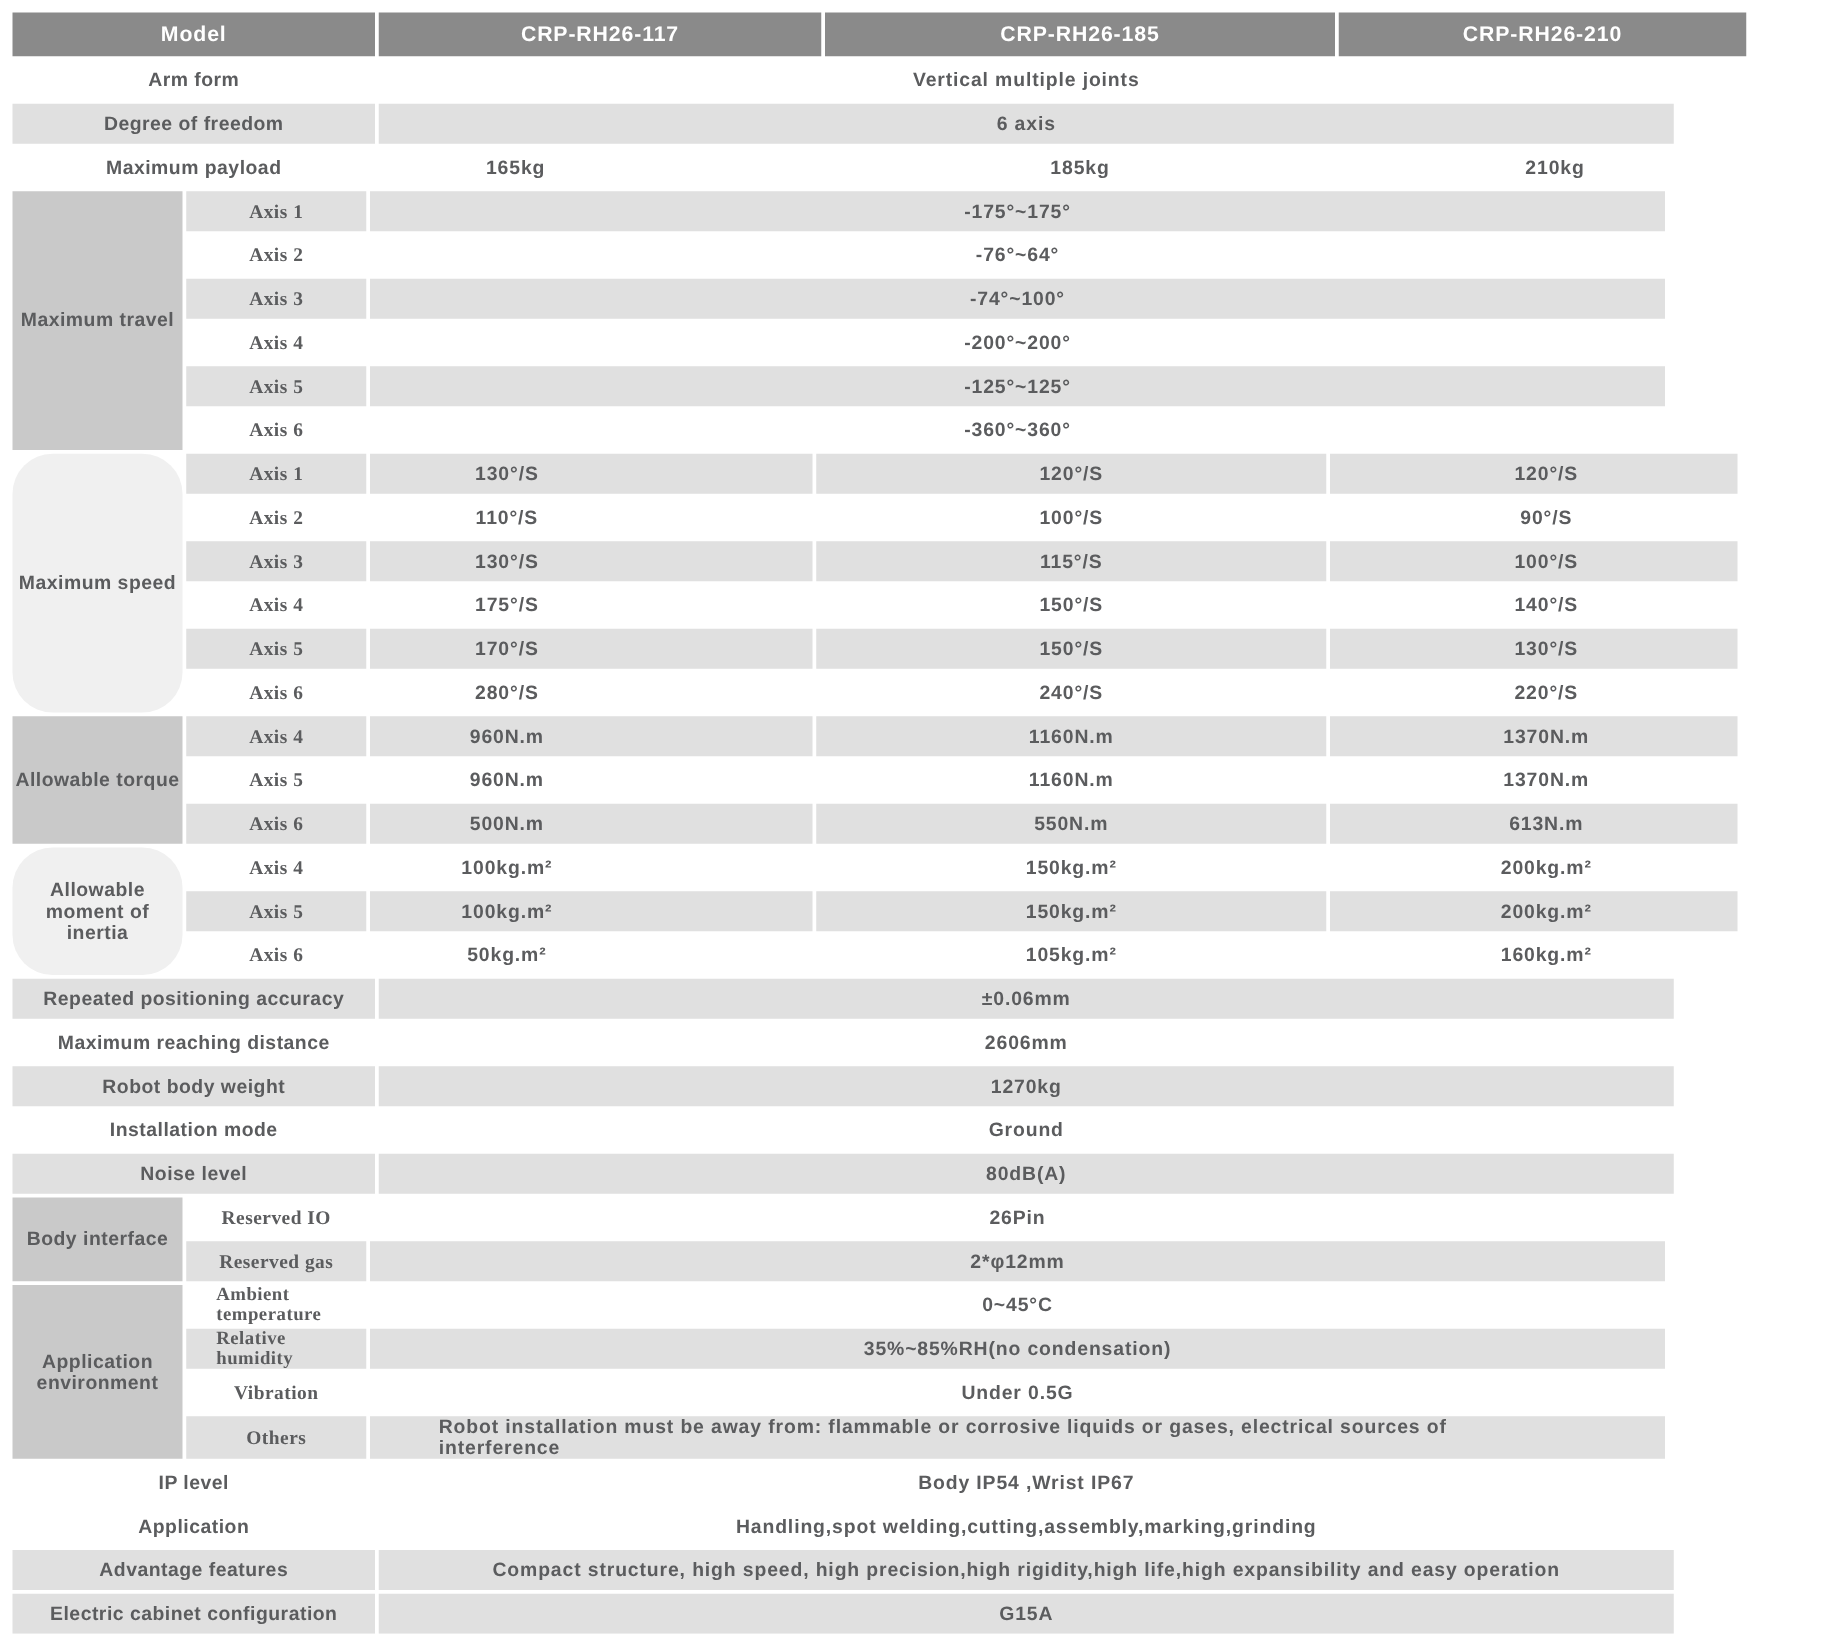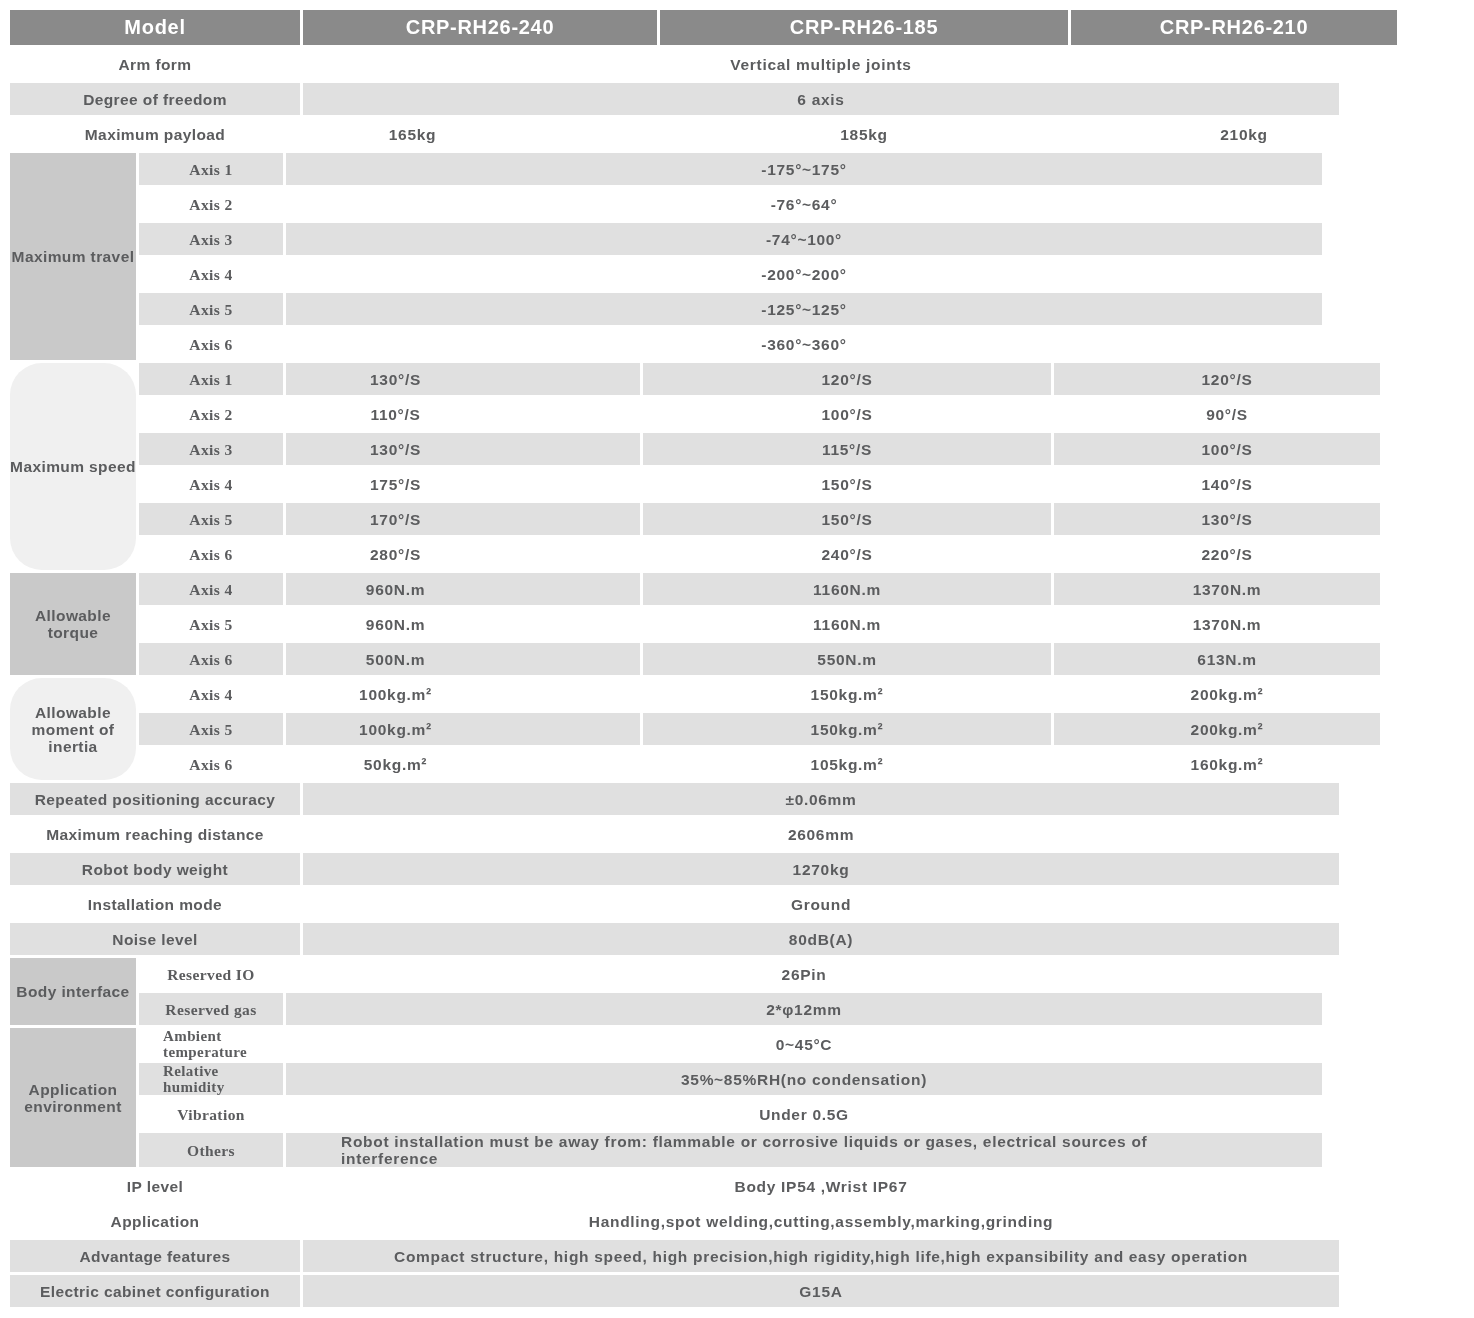--- a/index.html
+++ b/index.html
@@ -10,51 +10,51 @@
 
   .row { display:flex; gap:3px; }
   .section { display:flex; gap:3px; }
   .sec-rows { flex:1; display:flex; flex-direction:column; gap:3px; }
 
   .cell { min-height:32px; display:flex; align-items:center; justify-content:center;
           text-align:center; font-size:15.5px; font-weight:700; letter-spacing:.4px; line-height:17px; }
 
   
   .w-label { width:290px; flex:none; }
-  .w-group { width:126px; flex:none; }
+  .w-group { width:136px; flex:none; }
   .w-sub   { width:144px; flex:none;font-family:Liberation Serif, serif; }
   .w-c1    { width:354px; flex:none; }
   .w-c2    { width:408px; flex:none; }
   .w-c3    { width:326px; flex:none; }
   .w-merge { width:1036px; flex:none; }
 
   
   .pad-c1 { padding-right:135px; }
   .pad-c3 { padding-left:20px; }
 
   
-  .hdr-cell    { background:#8a8a8a; color:#ffffff; min-height:35px; font-size:20px; letter-spacing:.7px; }
+  .hdr-cell    { background:#8a8a8a; color:#ffffff; min-height:35px; font-size:17px; letter-spacing:.7px; }
   .bg-g        { background:#e0e0e0; }
   .bg-w        { background:#ffffff; }
   .group-dark  { background:#c9c9c9; }
   .group-light { background:#f0f0f0;border-radius:32px; }
 
   .val { letter-spacing:.7px; }
 
   .sub-2line { font-size:15px; justify-content:flex-start; text-align:left; padding-left:24px; line-height:16px; }
   .others-val { justify-content:flex-start; text-align:left; padding-left:55px; padding-right:138px; line-height:17px; }
 </style>
 </head>
 <body>
 
 <div class="spec-table">
 
   <div class="row">
     <div class="cell w-label hdr-cell">Model</div>
-    <div class="cell w-c1 hdr-cell">CRP-RH26-240</div>
+    <div class="cell w-c1 hdr-cell">CRP-RH26-117</div>
     <div class="cell w-c2 hdr-cell">CRP-RH26-185</div>
     <div class="cell w-c3 hdr-cell">CRP-RH26-210</div>
   </div>
 
   <div class="row">
     <div class="cell w-label bg-w">Arm form</div>
     <div class="cell w-merge val bg-w">Vertical multiple joints</div>
   </div>
 
   <div class="row">

